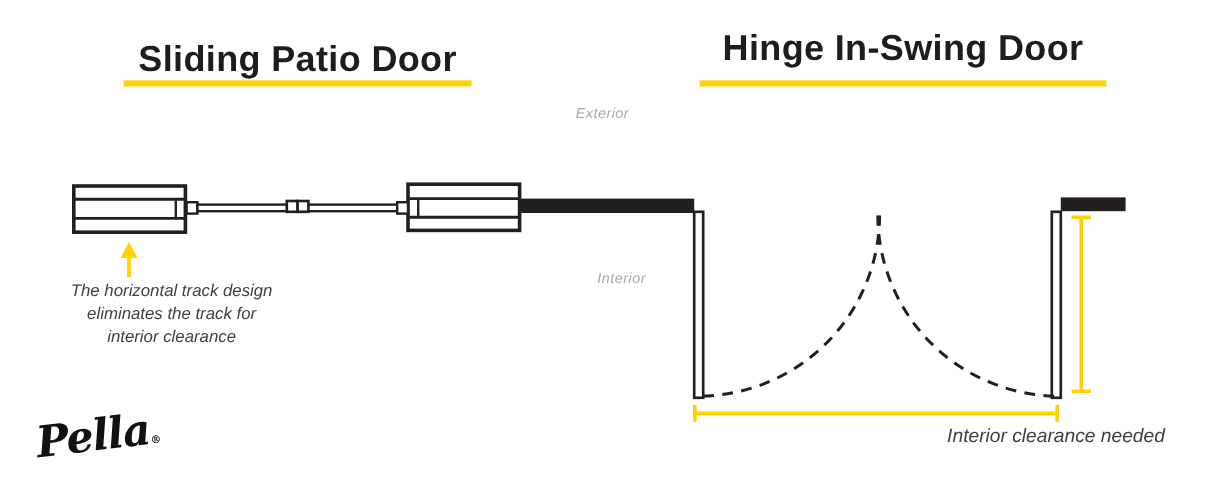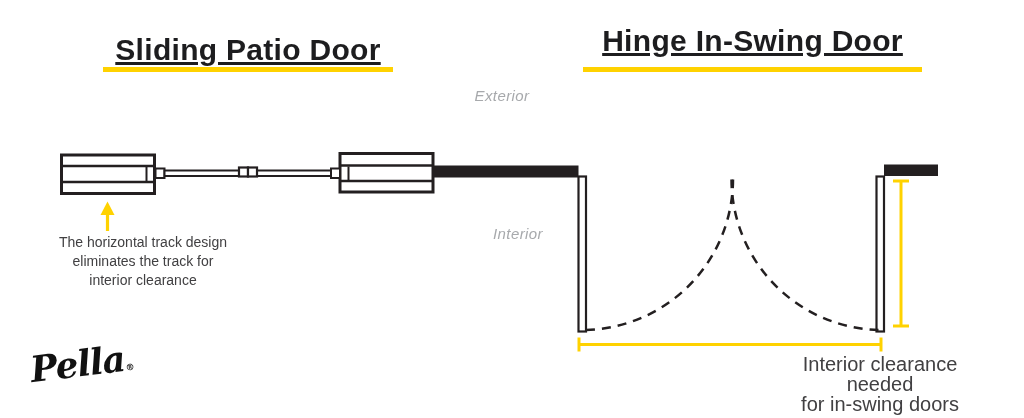--- a/index.html
+++ b/index.html
@@ -3,36 +3,36 @@
 <meta charset="utf-8">
 <style>
   html,body{margin:0;padding:0;background:#ffffff;}
   #canvas{
     position:relative;width:1024px;height:418px;background:#ffffff;
     font-family:"Liberation Sans",sans-serif;overflow:hidden;
   }
   .abs{position:absolute;}
   .section-title{
     font-size:30px;font-weight:600;color:#1d1d1f;letter-spacing:.3px;
-    text-align:center;white-space:nowrap;text-decoration:underline;
+    text-align:center;white-space:nowrap;
   }
   .title-underline{height:5px;background:#FFD200;}
   .zone-label{
-    font-size:15px;font-style:italic;font-weight:500;color:#A7A9AC;
+    font-size:12px;font-style:italic;font-weight:500;color:#A7A9AC;
     text-align:center;letter-spacing:.4px;
   }
   .wall-label{
     font-size:13px;font-style:italic;font-weight:600;color:#ffffff;
     text-align:center;letter-spacing:.5px;line-height:12px;
   }
   .annotation{
-    font-size:14px;font-weight:500;color:#414042;
+    font-size:14px;font-style:italic;font-weight:500;color:#414042;
     text-align:center;line-height:19px;
   }
-  .annotation-right{font-size:20px;line-height:20px;}
+  .annotation-right{font-size:16px;line-height:20px;}
   .logo{
     font-family:"DejaVu Serif",serif;font-style:italic;font-weight:bold;
     font-size:36px;color:#111111;transform:rotate(-7deg);letter-spacing:-1px;
     white-space:nowrap;
   }
   .logo .reg{font-size:9px;vertical-align:baseline;letter-spacing:0;}
   svg{display:block;}
 </style>
 </head>
 <body>
@@ -103,20 +103,19 @@
   <div class="abs wall-label" style="left:463px;top:166px;width:85px;margin-top:47px;">Wall</div>
 
   <div class="abs annotation" style="left:37px;top:233px;width:212px;">
     <div>The horizontal track design</div>
     <div>eliminates the track for</div>
     <div>interior clearance</div>
   </div>
 
   <div class="abs annotation annotation-right" style="left:769px;top:354px;width:222px;">
     <div>Interior clearance needed</div>
-    <div>for in-swing doors</div>
   </div>
 
   <div class="abs logo" style="left:30px;top:342px;">
     <span>Pella</span><span class="reg">®</span>
   </div>
 
 </div>
 
 </body></html>

